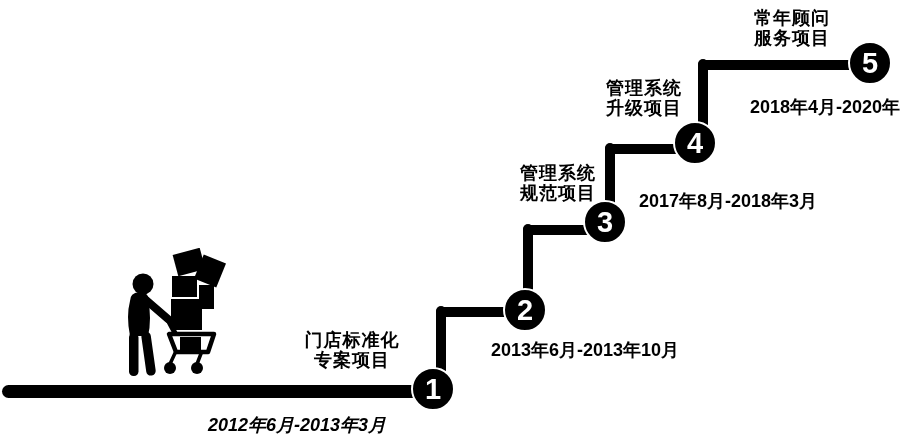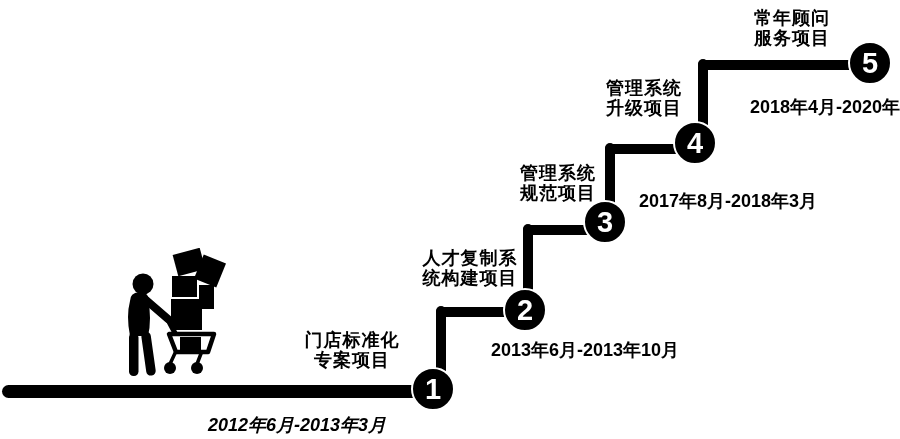--- a/index.html
+++ b/index.html
@@ -108,22 +108,20 @@
     </div>
   <div class="circle c4">
       <span>4</span>
     </div>
   <div class="circle c5">
       <span>5</span>
     </div>
 
   <div class="label l1">门店标准化
 专案项目</div>
-  <div class="label l2">人才复制系
-统构建项目</div>
   <div class="label l3">管理系统
 规范项目</div>
   <div class="label l4">管理系统
 升级项目</div>
   <div class="label l5">常年顾问
 服务项目</div>
 
   <div class="date d1">2012年6月-2013年3月</div>
   <div class="date d2">2013年6月-2013年10月</div>
   <div class="date d4">2017年8月-2018年3月</div>

